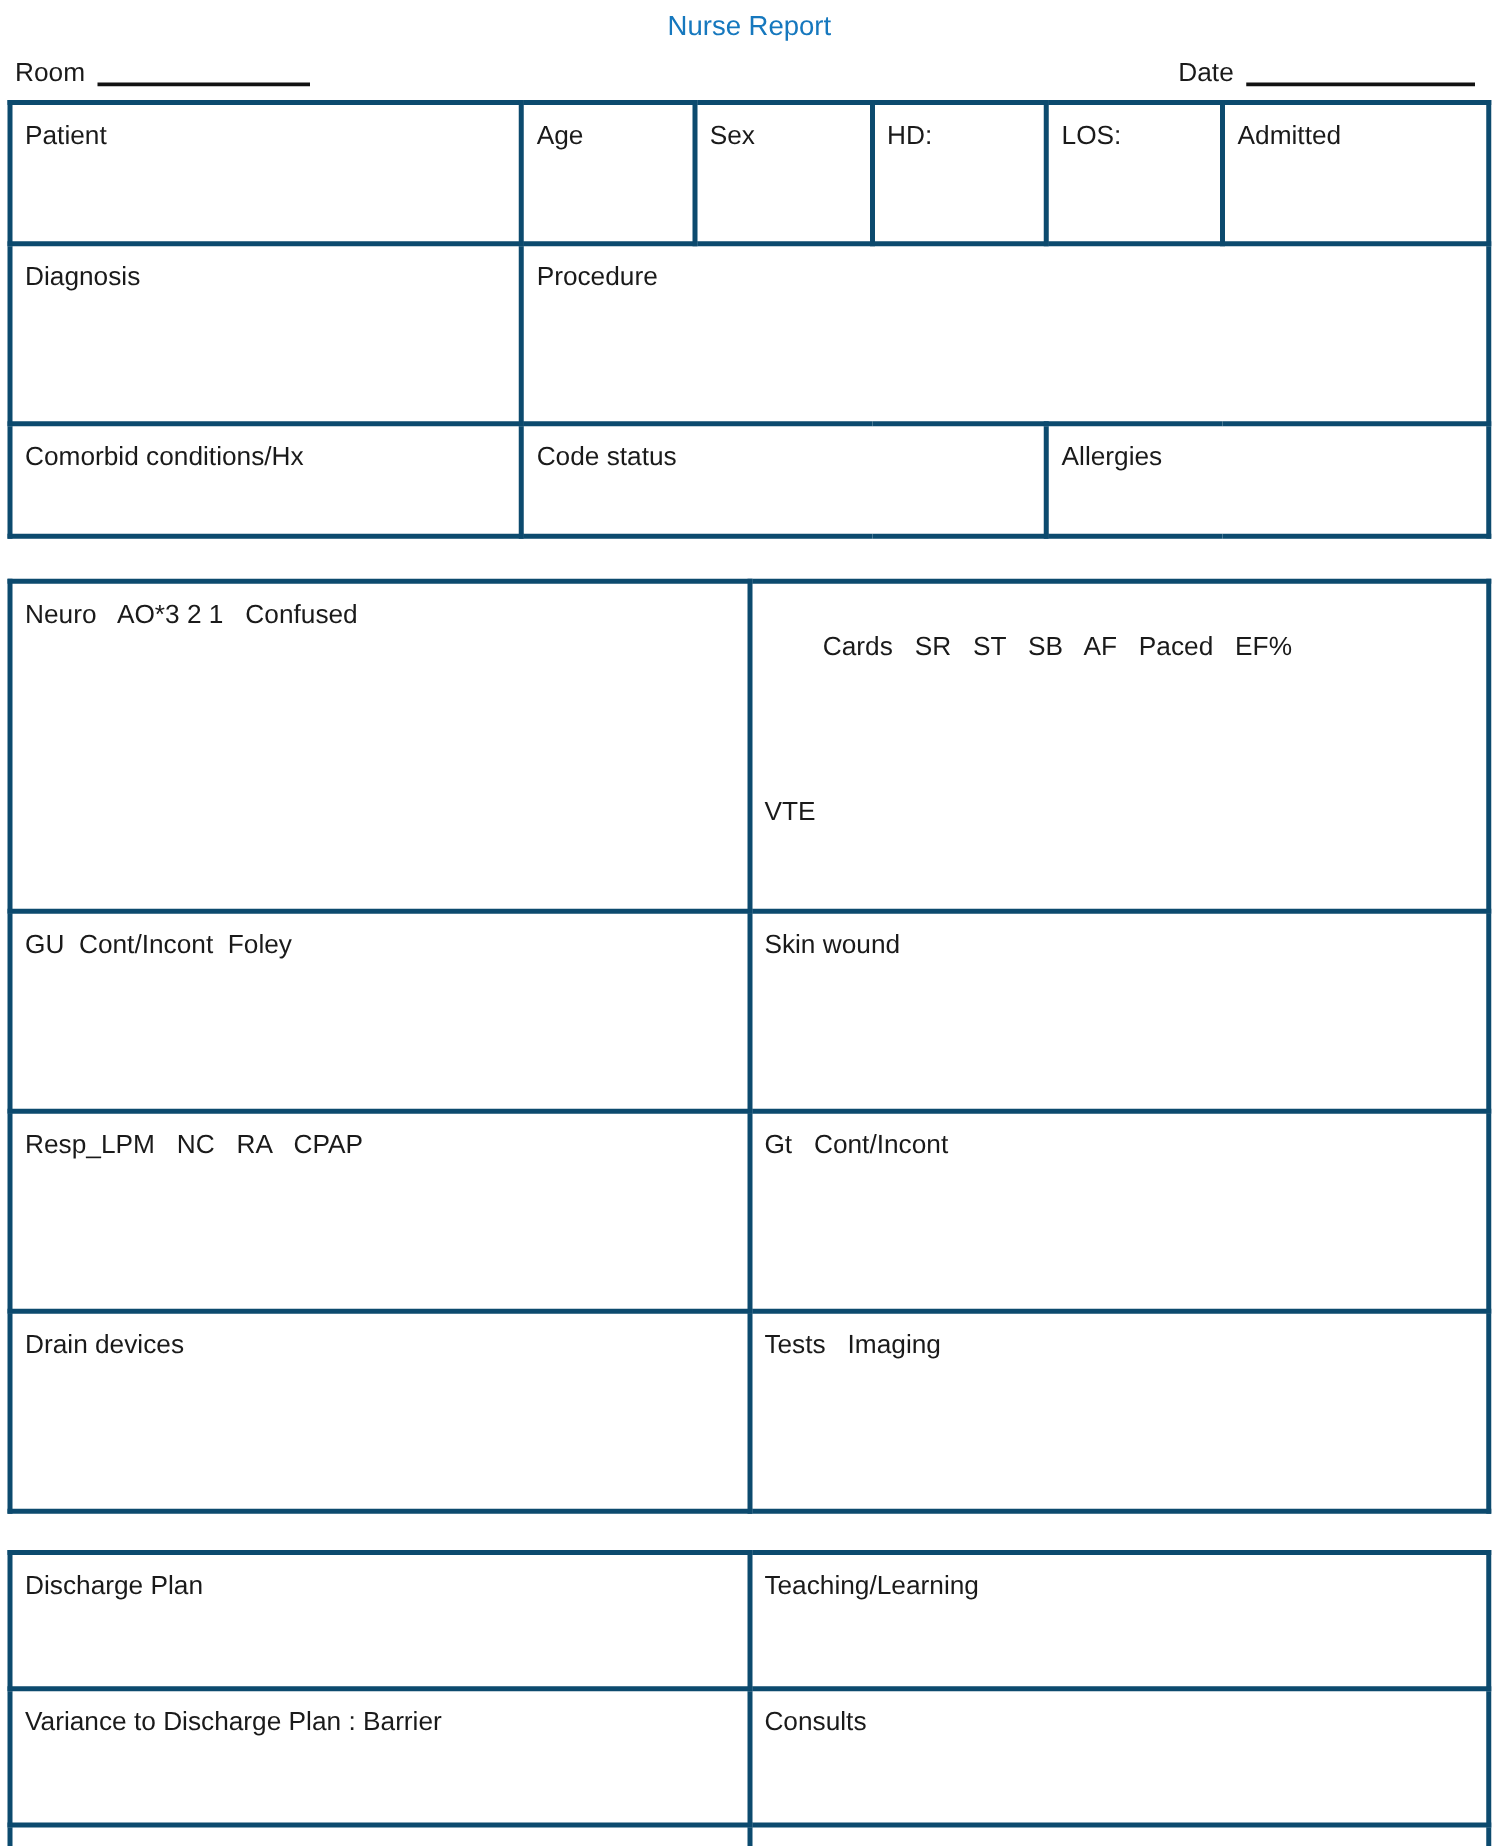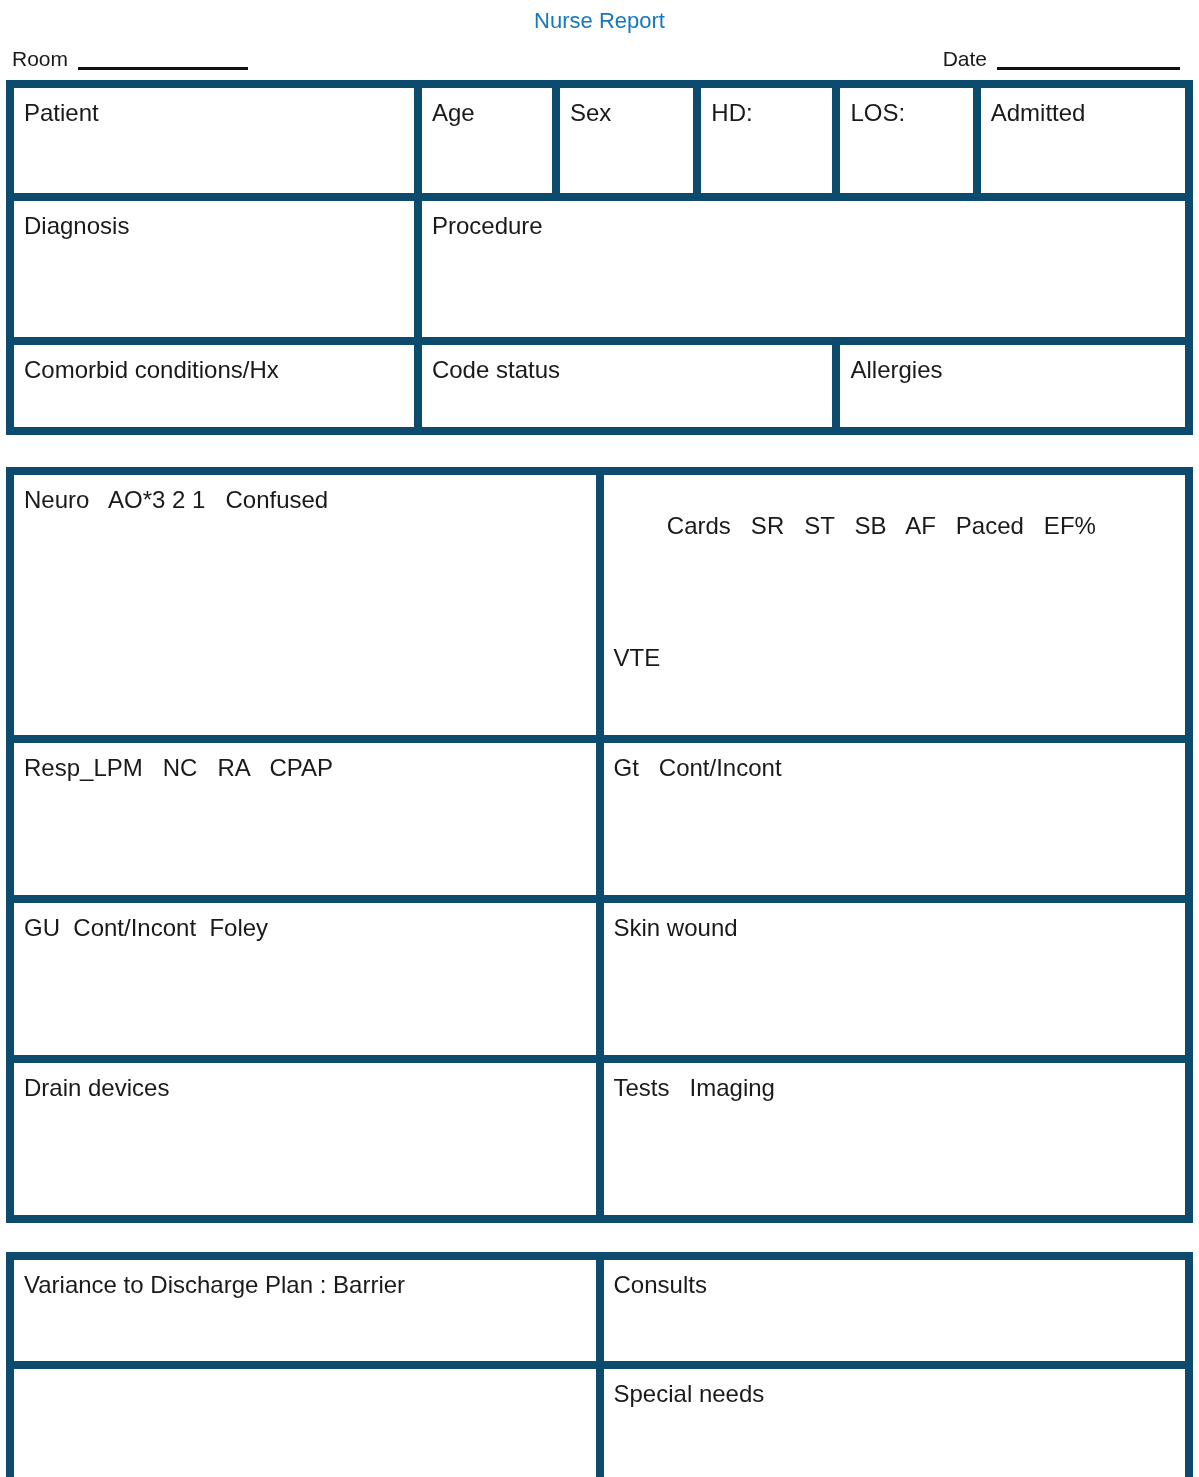--- a/index.html
+++ b/index.html
@@ -41,24 +41,24 @@
   .blank-room { width: 170px; }
   .blank-date { width: 183px; }
 
   table.tbl {
     width: 100%;
     border-collapse: collapse;
     table-layout: fixed;
     border: 3px solid #121212;
   }
   .tbl td {
-    border: 8px solid #0c4a6e;
+    border: 4px solid #0c4a6e;
     vertical-align: top;
     padding: 12px 10px;
-    font-size: 24px;
+    font-size: 21px;
     line-height: 26px;
     white-space: pre-wrap;
   }
 
   .tbl-patient { margin-top: 8px; }
   .tbl-patient tr.r1 td { height: 113px; }
   .tbl-patient tr.r2 td { height: 144px; }
   .tbl-patient tr.r3 td { height: 90px; }
 
   .tbl-assessment { margin-top: 32px; }
@@ -122,40 +122,44 @@
       </colgroup>
     <tbody>
         <tr>
       <td><span>Neuro   AO*3 2 1   Confused</span></td>
       <td>
         <span>Cards   SR   ST   SB   AF   Paced   EF%</span>
         <span class="stack-gap-lg">VTE</span>
       </td>
     </tr>
     <tr>
+      <td><span>GU  Cont/Incont  Foley</span></td>
+      <td><span>Skin wound</span></td>
+    </tr>
+    <tr>
       <td><span>Resp_LPM   NC   RA   CPAP</span></td>
       <td><span>Gt   Cont/Incont</span></td>
-    </tr>
-    <tr>
-      <td><span>GU  Cont/Incont  Foley</span></td>
-      <td><span>Skin wound</span></td>
     </tr>
     <tr>
       <td><span>Drain devices</span></td>
       <td><span>Tests   Imaging</span></td>
     </tr>
   </tbody>
     </table>
 
   <table class="tbl tbl-discharge">
     <colgroup>
         <col style="width:50%">
         <col style="width:50%">
       </colgroup>
     <tbody>
+        <tr>
+      <td><span>Discharge Plan</span></td>
+      <td><span>Teaching/Learning</span></td>
+    </tr>
     <tr>
       <td><span>Variance to Discharge Plan : Barrier</span></td>
       <td><span>Consults</span></td>
     </tr>
     <tr>
       <td>
         
         
       </td>
       <td><span>Special needs</span></td>

